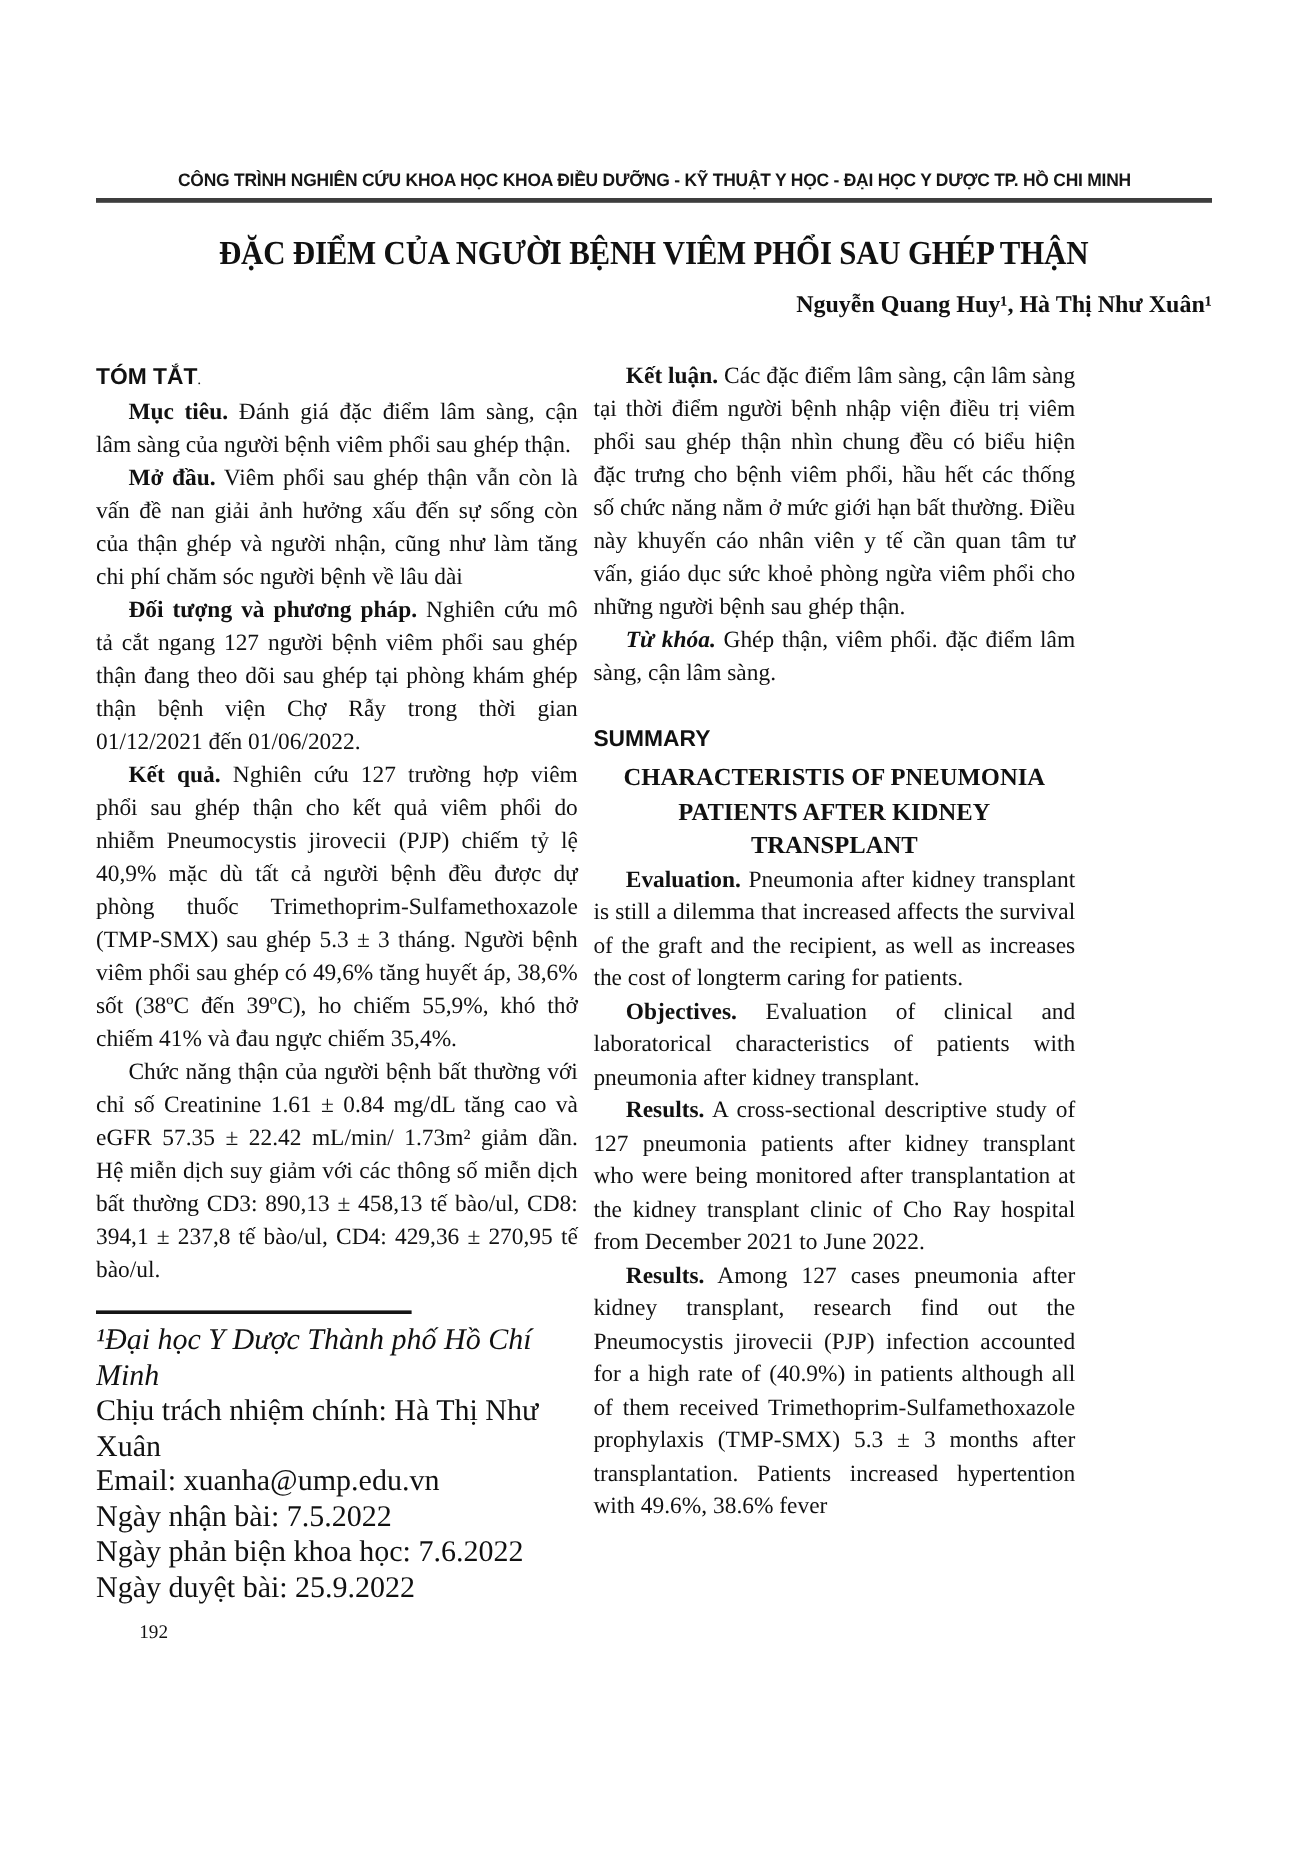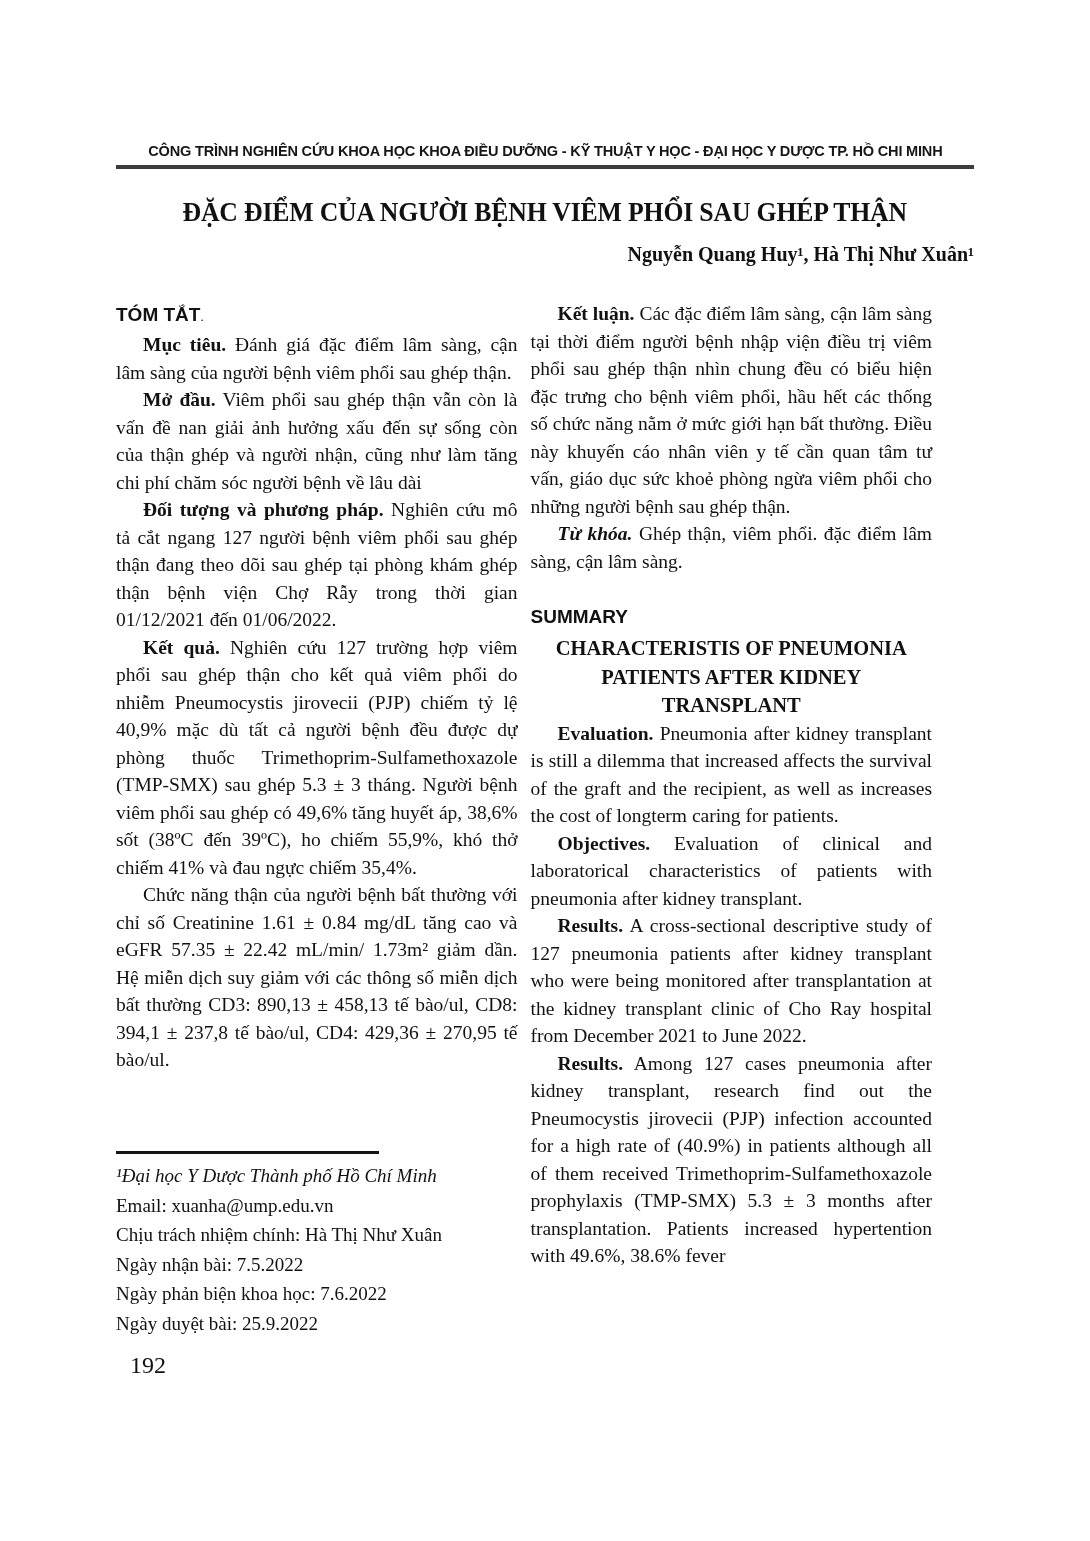--- a/index.html
+++ b/index.html
@@ -9,21 +9,21 @@
     background: #ffffff;
     font-family: "Liberation Serif", serif;
     color: #111111;
   }
   .page {
     position: relative;
     width: 1090px; height: 1541px;
     background: #ffffff;
     overflow: hidden;
   }
-  .content { padding: 0 116px; }
+  .content { padding: 0 80px; }
 
   
   .running-header {
     margin-top: 142px;
     text-align: center;
     border-bottom: 4px solid #3d3d3d;
     padding-bottom: 5px;
   }
   .running-header .hdr-text {
     display: inline-block;
@@ -94,37 +94,37 @@
     text-align: center;
     font-weight: bold;
     font-size: 20.5px;
     line-height: 28.5px;
     padding: 0 18px;
   }
 
   
   .footnote {
     margin-top: auto;
-    font-size: 19px;
+    font-size: 25px;
     line-height: 29.5px;
     text-align: left;
   }
   .footnote-rule {
     width: 263px;
     border: 0;
     border-top: 3px solid #151515;
     margin: 0 0 7px 0;
   }
   .affiliation-line { font-style: italic; }
 
   .page-number {
     position: absolute;
-    left: 130px;
+    left: 116px;
     top: 1352px;
-    font-size: 24px;
+    font-size: 16px;
   }
 </style>
 </head>
 <body>
 
 <div class="page">
   <div class="content">
 
     <div class="running-header">
       <span class="hdr-text">CÔNG TRÌNH NGHIÊN CỨU KHOA HỌC KHOA ĐIỀU DƯỠNG - KỸ THUẬT Y HỌC - ĐẠI HỌC Y DƯỢC TP. HỒ CHI MINH</span>
@@ -147,22 +147,22 @@
 
         <p class="body-par"><span class="lead">Đối tượng và phương pháp.</span><span> Nghiên cứu mô tả cắt ngang 127 người bệnh viêm phổi sau ghép thận đang theo dõi sau ghép tại phòng khám ghép thận bệnh viện Chợ Rẫy trong thời gian 01/12/2021 đến 01/06/2022.</span></p>
 
         <p class="body-par"><span class="lead">Kết quả.</span><span> Nghiên cứu 127 trường hợp viêm phổi sau ghép thận cho kết quả viêm phổi do nhiễm Pneumocystis jirovecii (PJP) chiếm tỷ lệ 40,9% mặc dù tất cả người bệnh đều được dự phòng thuốc Trimethoprim-Sulfamethoxazole (TMP-SMX) sau ghép 5.3 ± 3 tháng. Người bệnh viêm phổi sau ghép có 49,6% tăng huyết áp, 38,6% sốt (38ºC đến 39ºC), ho chiếm 55,9%, khó thở chiếm 41% và đau ngực chiếm 35,4%.</span></p>
 
         <p class="body-par"><span class="lead"></span><span>Chức năng thận của người bệnh bất thường với chỉ số Creatinine 1.61 ± 0.84 mg/dL tăng cao và eGFR 57.35 ± 22.42 mL/min/ 1.73m² giảm dần. Hệ miễn dịch suy giảm với các thông số miễn dịch bất thường CD3: 890,13 ± 458,13 tế bào/ul, CD8: 394,1 ± 237,8 tế bào/ul, CD4: 429,36 ± 270,95 tế bào/ul.</span></p>
 
         <div class="footnote">
           <hr class="footnote-rule">
           <div class="affiliation-line">¹Đại học Y Dược Thành phố Hồ Chí Minh</div>
+          <div>Chịu trách nhiệm chính: Hà Thị Như Xuân</div>
           <div>Email: xuanha@ump.edu.vn</div>
-          <div>Chịu trách nhiệm chính: Hà Thị Như Xuân</div>
           <div>Ngày nhận bài: 7.5.2022</div>
           <div>Ngày phản biện khoa học: 7.6.2022</div>
           <div>Ngày duyệt bài: 25.9.2022</div>
         </div>
       </div>
 
       <div class="col col-right">
         <p class="body-par"><span class="lead">Kết luận.</span><span> Các đặc điểm lâm sàng, cận lâm sàng tại thời điểm người bệnh nhập viện điều trị viêm phổi sau ghép thận nhìn chung đều có biểu hiện đặc trưng cho bệnh viêm phổi, hầu hết các thống số chức năng nằm ở mức giới hạn bất thường. Điều này khuyến cáo nhân viên y tế cần quan tâm tư vấn, giáo dục sức khoẻ phòng ngừa viêm phổi cho những người bệnh sau ghép thận.</span></p>
 
         <p class="body-par keywords-par"><span class="lead">Từ khóa.</span><span> Ghép thận, viêm phổi. đặc điểm lâm sàng, cận lâm sàng.</span></p>

